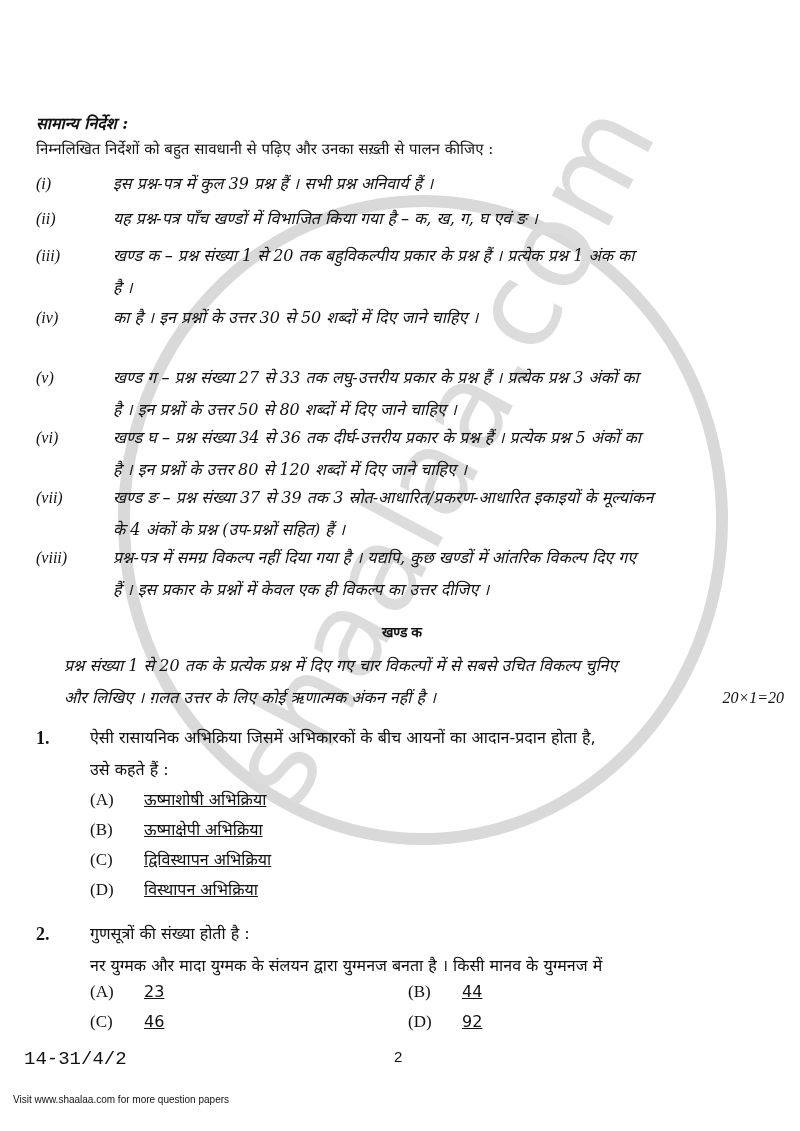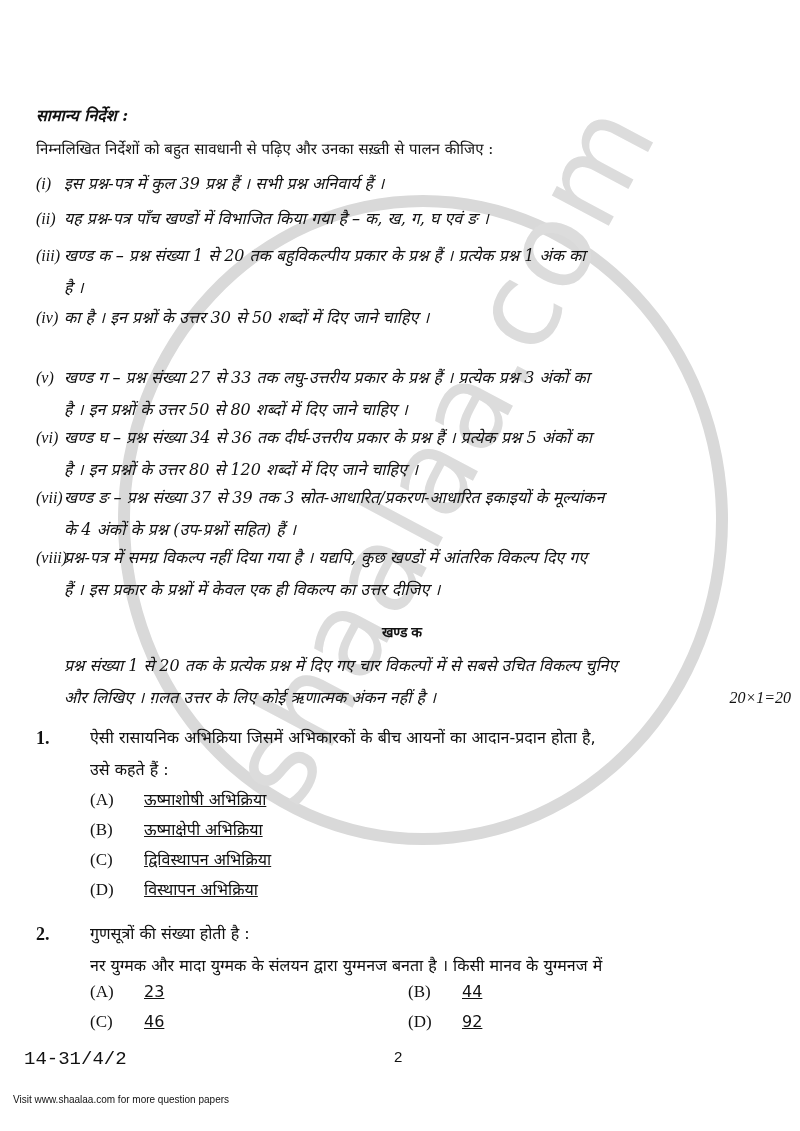--- a/index.html
+++ b/index.html
@@ -11,30 +11,30 @@
       position: absolute; left: 118px; top: 195px; width: 610px; height: 650px;
       border: 12px solid #d9d9d9; border-radius: 50%; box-sizing: border-box; pointer-events: none;
     }
     .wm-text {
       position: absolute; left: 250px; top: 440px; font-family: "DejaVu Sans", sans-serif;
       font-size: 118px; color: #dcdcdc; transform: rotate(-62deg); transform-origin: left top;
       white-space: nowrap; pointer-events: none; letter-spacing: 2px;
       top: 760px; left: 200px;
     }
     .content { position: absolute; left: 36px; top: 0; width: 732px; }
-    .heading { position: absolute; top: 104px; left: 0; font-size: 16px; font-style: italic; font-weight: bold; }
+    .heading { position: absolute; top: 112px; left: 0; font-size: 16px; font-style: italic; font-weight: bold; }
     .intro { position: absolute; top: 138px; left: 0; font-size: 15px; }
     .instr { position: absolute; left: 0; width: 732px; font-size: 16px; font-style: italic; line-height: 32px; }
     .instr .num { position: absolute; left: 0; top: 0; font-family: "Liberation Serif", serif; }
-    .instr .txt { margin-left: 28px; display: block; text-align: justify; }
+    .instr .txt { margin-left: 77px; display: block; text-align: justify; }
     .instr .line { display: block; }
     .section-title { position: absolute; top: 622px; left: 0; width: 732px; text-align: center;
       font-family: Liberation Sans, sans-serif; font-weight: bold; font-size: 14px; }
     .sec-intro { position: absolute; top: 650px; left: 0; width: 732px; font-size: 16px; font-style: italic; line-height: 32px; margin-left: 28px; }
-    .marks { position: absolute; right: 5px; top: 32px; font-style: italic; font-family: "Liberation Serif", serif; text-align: center; }
+    .marks { position: absolute; right: 12px; top: 32px; font-style: italic; font-family: "Liberation Serif", serif; text-align: center; }
     .q { position: absolute; left: 0; width: 732px; font-size: 16px; line-height: 32px; font-family: "DejaVu Sans", sans-serif; }
     .q .qnum { position: absolute; left: 0; top: 0; font-weight: bold; font-family: "Liberation Serif", serif; font-size: 18px; }
     .q .qtext { margin-left: 54px; display: block; }
     .opt { position: absolute; font-size: 16px; font-family: "DejaVu Sans", sans-serif; text-decoration: underline; }
     .opt .olabel { display: inline-block; width: 54px; font-family: "Liberation Serif", serif; font-size: 17px; }
     .footer-code { position: absolute; left: 24px; top: 1048px; font-family: Liberation Mono, monospace; font-size: 19px; }
     .footer-page { position: absolute; left: 394px; top: 1048px; font-family: "Liberation Sans", sans-serif; font-size: 15px; }
     .visit { position: absolute; left: 13px; top: 1094px; font-family: "Liberation Sans", sans-serif; font-size: 10px; }
   </style>
 </head>

